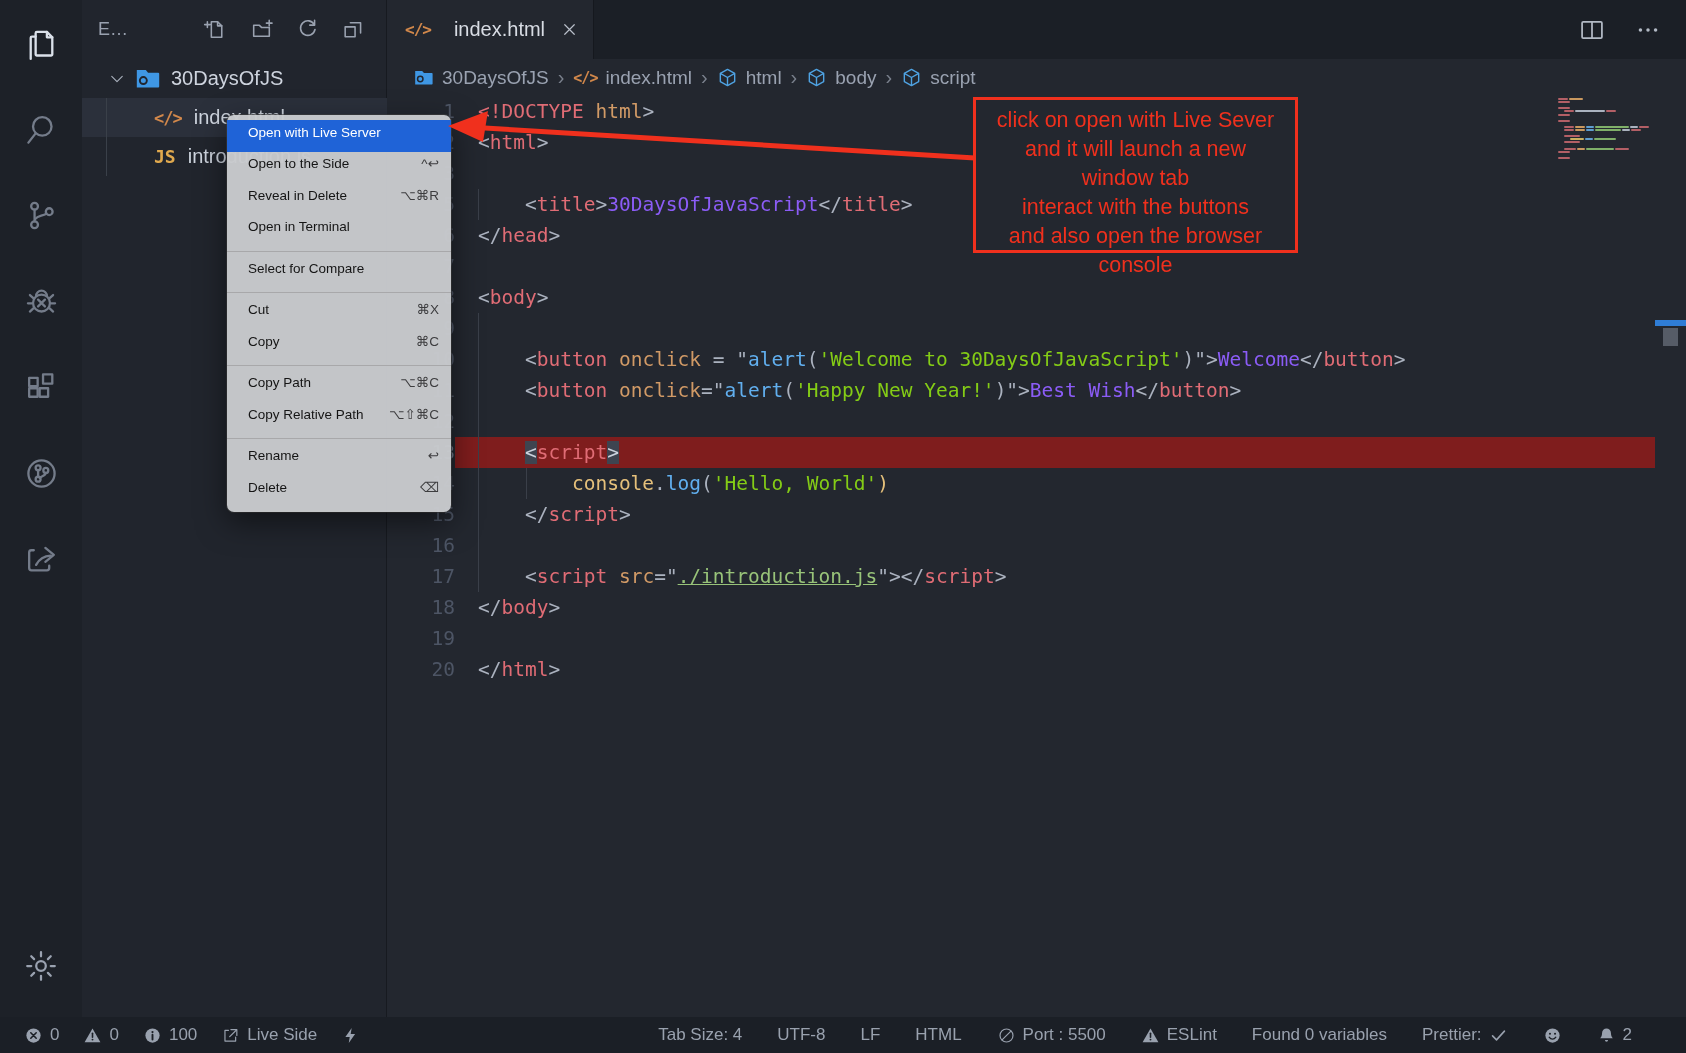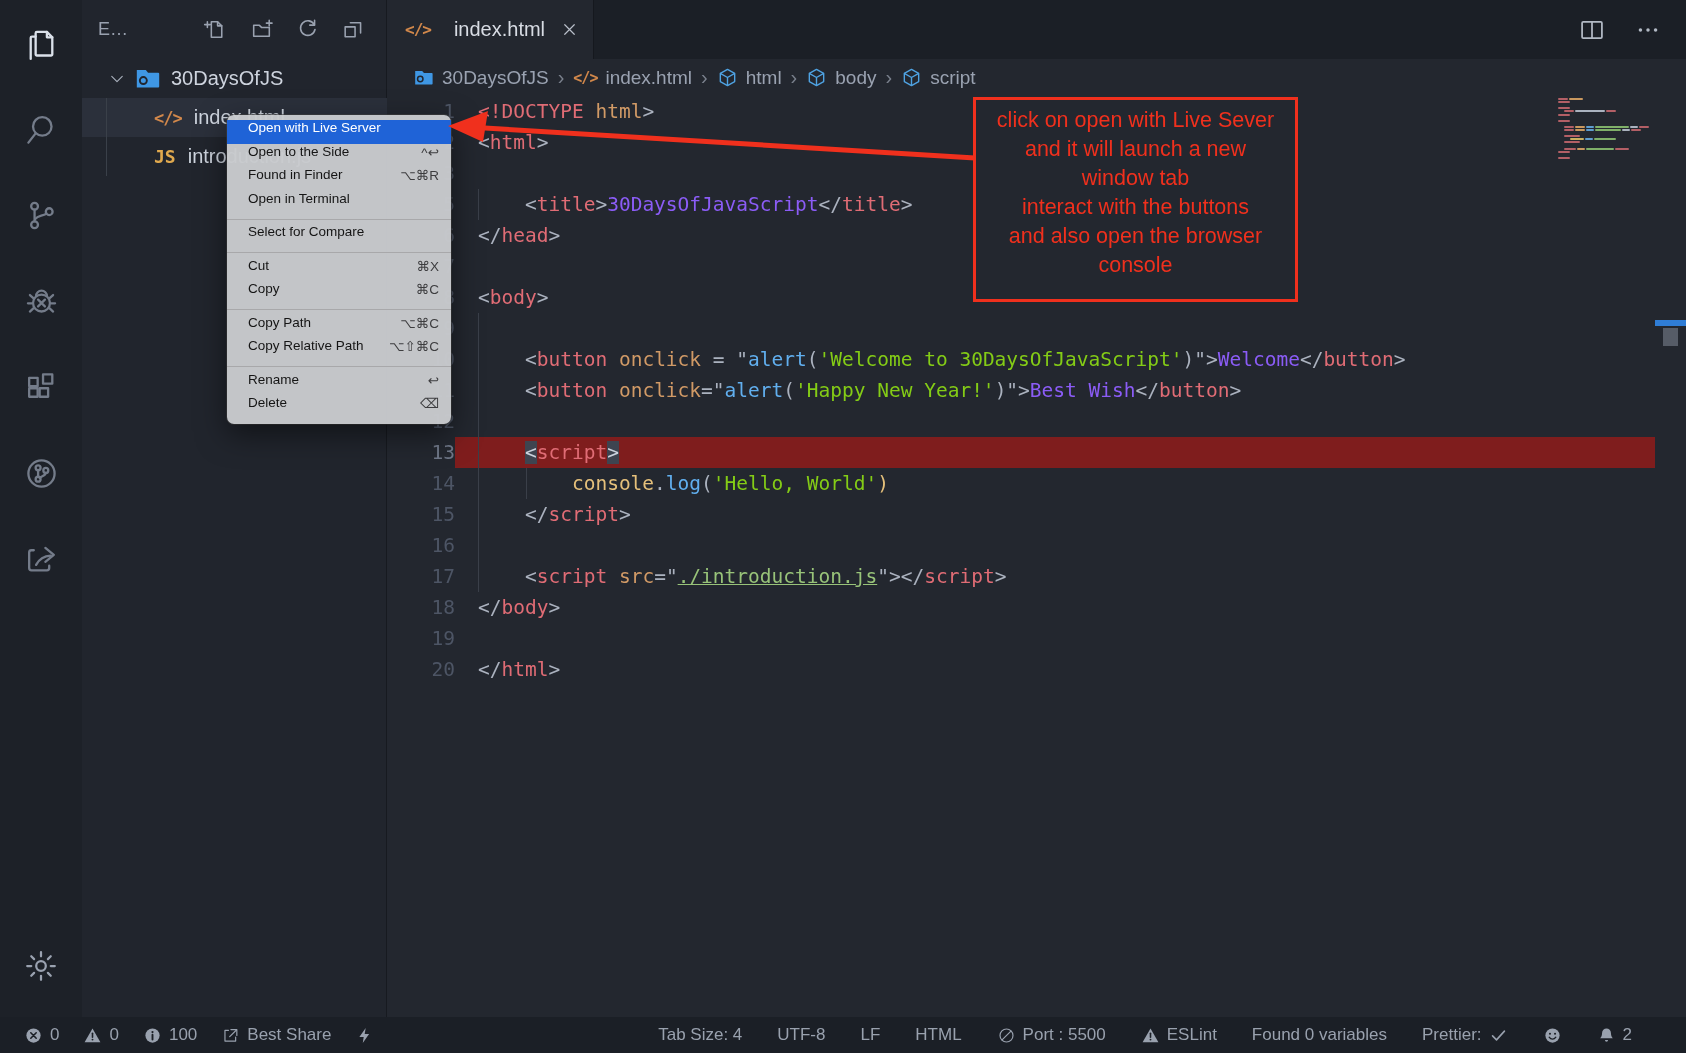--- a/index.html
+++ b/index.html
@@ -67,28 +67,28 @@
   
   .minimap{position:absolute;left:1558px;top:98px;width:94px;height:70px;}
   .mm-bar{position:absolute;height:2px;border-radius:1px;}
   .ovr-blue{position:absolute;right:0;top:320px;width:31px;height:6px;background:#2f7dd6;}
   .sb-thumb{position:absolute;right:8px;top:328px;width:15px;height:18px;background:#565c67;}
 
   
   .menu{position:absolute;left:227px;top:115px;width:224px;background:rgba(200,202,205,0.97);
         border-radius:7px;box-shadow:0 10px 30px rgba(0,0,0,.5),0 0 0 1px rgba(70,70,70,.6);
         padding:5px 0;font-size:13.5px;color:#151515;z-index:30;}
-  .menu-item{height:19.5px;display:flex;align-items:flex-start;padding:0 12px 4px 21px;cursor:pointer;}
+  .menu-item{height:19.5px;display:flex;align-items:flex-end;padding:0 12px 12px 21px;cursor:pointer;}
   .menu-item .lab{flex:1;}
   .menu-item .sc{color:#3d3d3f;margin-left:10px;}
   .menu-item.hl{background:#1f63d7;color:#fff;}
   .menu-sep{height:1px;background:#a8a8aa;margin:4.5px 0;}
 
   
-  .note{position:absolute;left:973px;top:97px;width:325px;height:205px;box-sizing:border-box;
+  .note{position:absolute;left:973px;top:97px;width:325px;height:156px;box-sizing:border-box;
         border:3px solid #f0301d;color:#f0301d;text-align:center;font-size:21.5px;line-height:29px;padding-top:6px;z-index:20;}
   .arrow-svg{position:absolute;left:0;top:0;pointer-events:none;z-index:40;}
 
   
   .status-bar{position:absolute;left:0;top:1017px;right:0;height:36px;background:#1b1f26;display:flex;
               align-items:center;color:#99a1ae;font-size:17px;padding:0 54px 0 24px;box-sizing:border-box;}
   .sb-group{display:flex;align-items:center;gap:24px;}
   .sb-group.right{margin-left:auto;gap:35px;}
   .sb-it{display:flex;align-items:center;gap:7px;cursor:pointer;white-space:nowrap;}
   .sb-it svg{width:19px;height:19px;}
@@ -382,21 +382,21 @@
 
   <div class="menu" id="ctxMenu">
       <div class="menu-item hl">
         <span class="lab">Open with Live Server</span>
       </div>
       <div class="menu-item">
         <span class="lab">Open to the Side</span>
         <span class="sc">^↩</span>
       </div>
       <div class="menu-item">
-        <span class="lab">Found in Finder</span>
+        <span class="lab">Reveal in Delete</span>
         <span class="sc">⌥⌘R</span>
       </div>
       <div class="menu-item">
         <span class="lab">Open in Terminal</span>
       </div>
       <div class="menu-sep"></div>
       <div class="menu-item">
         <span class="lab">Select for Compare</span>
       </div>
       <div class="menu-sep"></div>
@@ -473,21 +473,21 @@
           <span>100</span>
         </span>
         <span class="sb-it">
           <span style="display: flex;">
             <svg viewBox="0 0 24 24" fill="none" stroke="currentColor" stroke-width="1.5" stroke-linecap="round" stroke-linejoin="round">
               <path d="M9.5 5.5H5v13.5h13.5V14"></path>
               <path d="M12.5 4.5H20V12"></path>
               <path d="M19.5 5L11 13.5"></path>
             </svg>
           </span>
-          <span>Best Share</span>
+          <span>Live Side</span>
         </span>
         <span class="sb-it">
           <span style="display: flex;">
             <svg viewBox="0 0 24 24" fill="none" stroke="currentColor" stroke-width="1.5" stroke-linecap="round" stroke-linejoin="round">
               <path d="M13.5 2.5L5.5 14h5.5l-1.2 7.5 8-11.5h-5.6z" fill="currentColor" stroke="none"></path>
             </svg>
           </span>
         </span>
       </div>
     <div class="sb-group right" id="sbRight">

